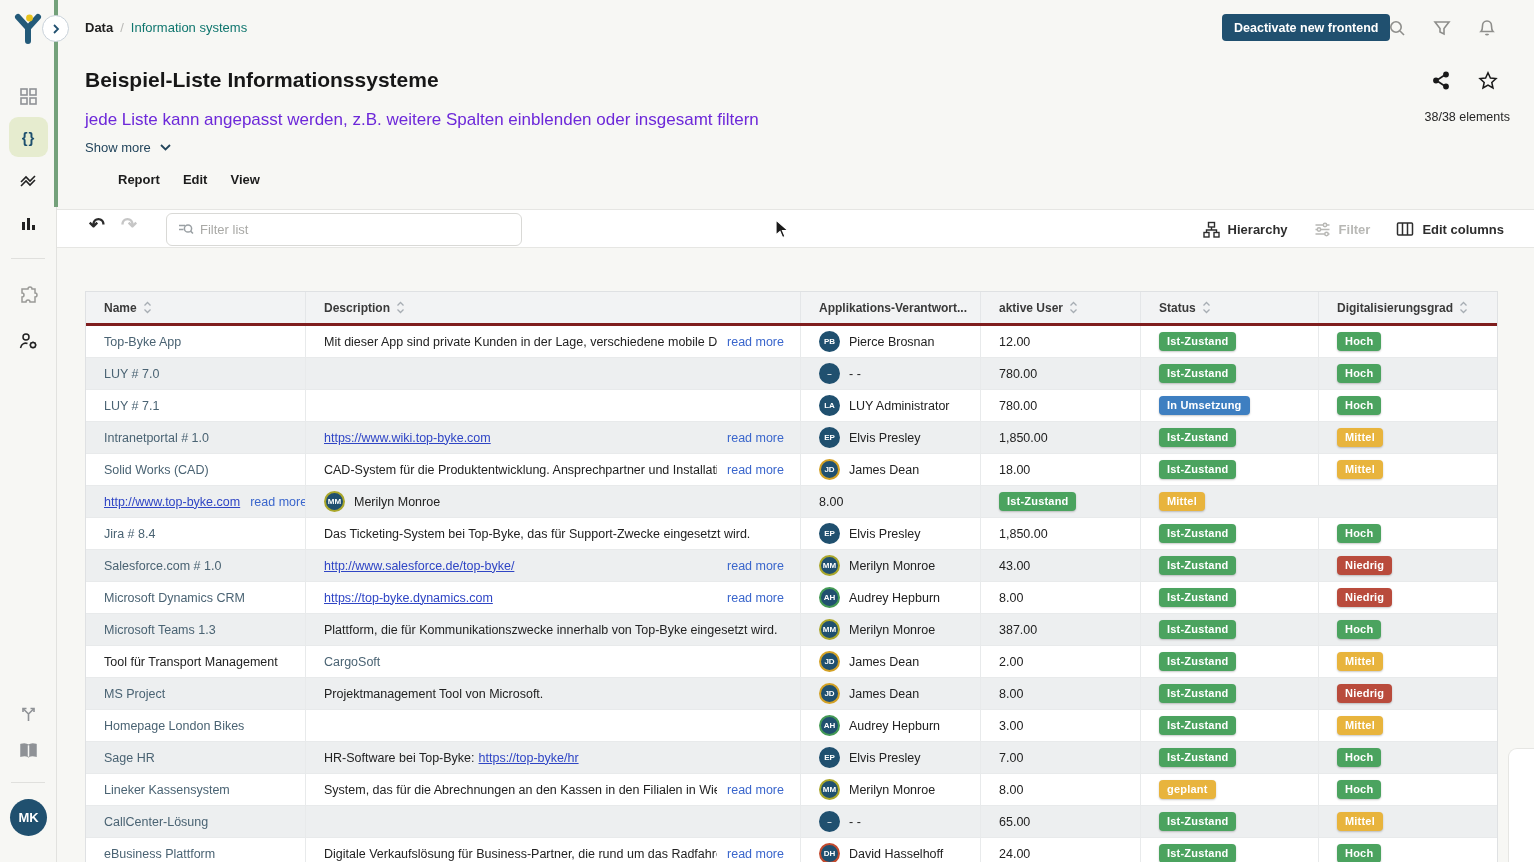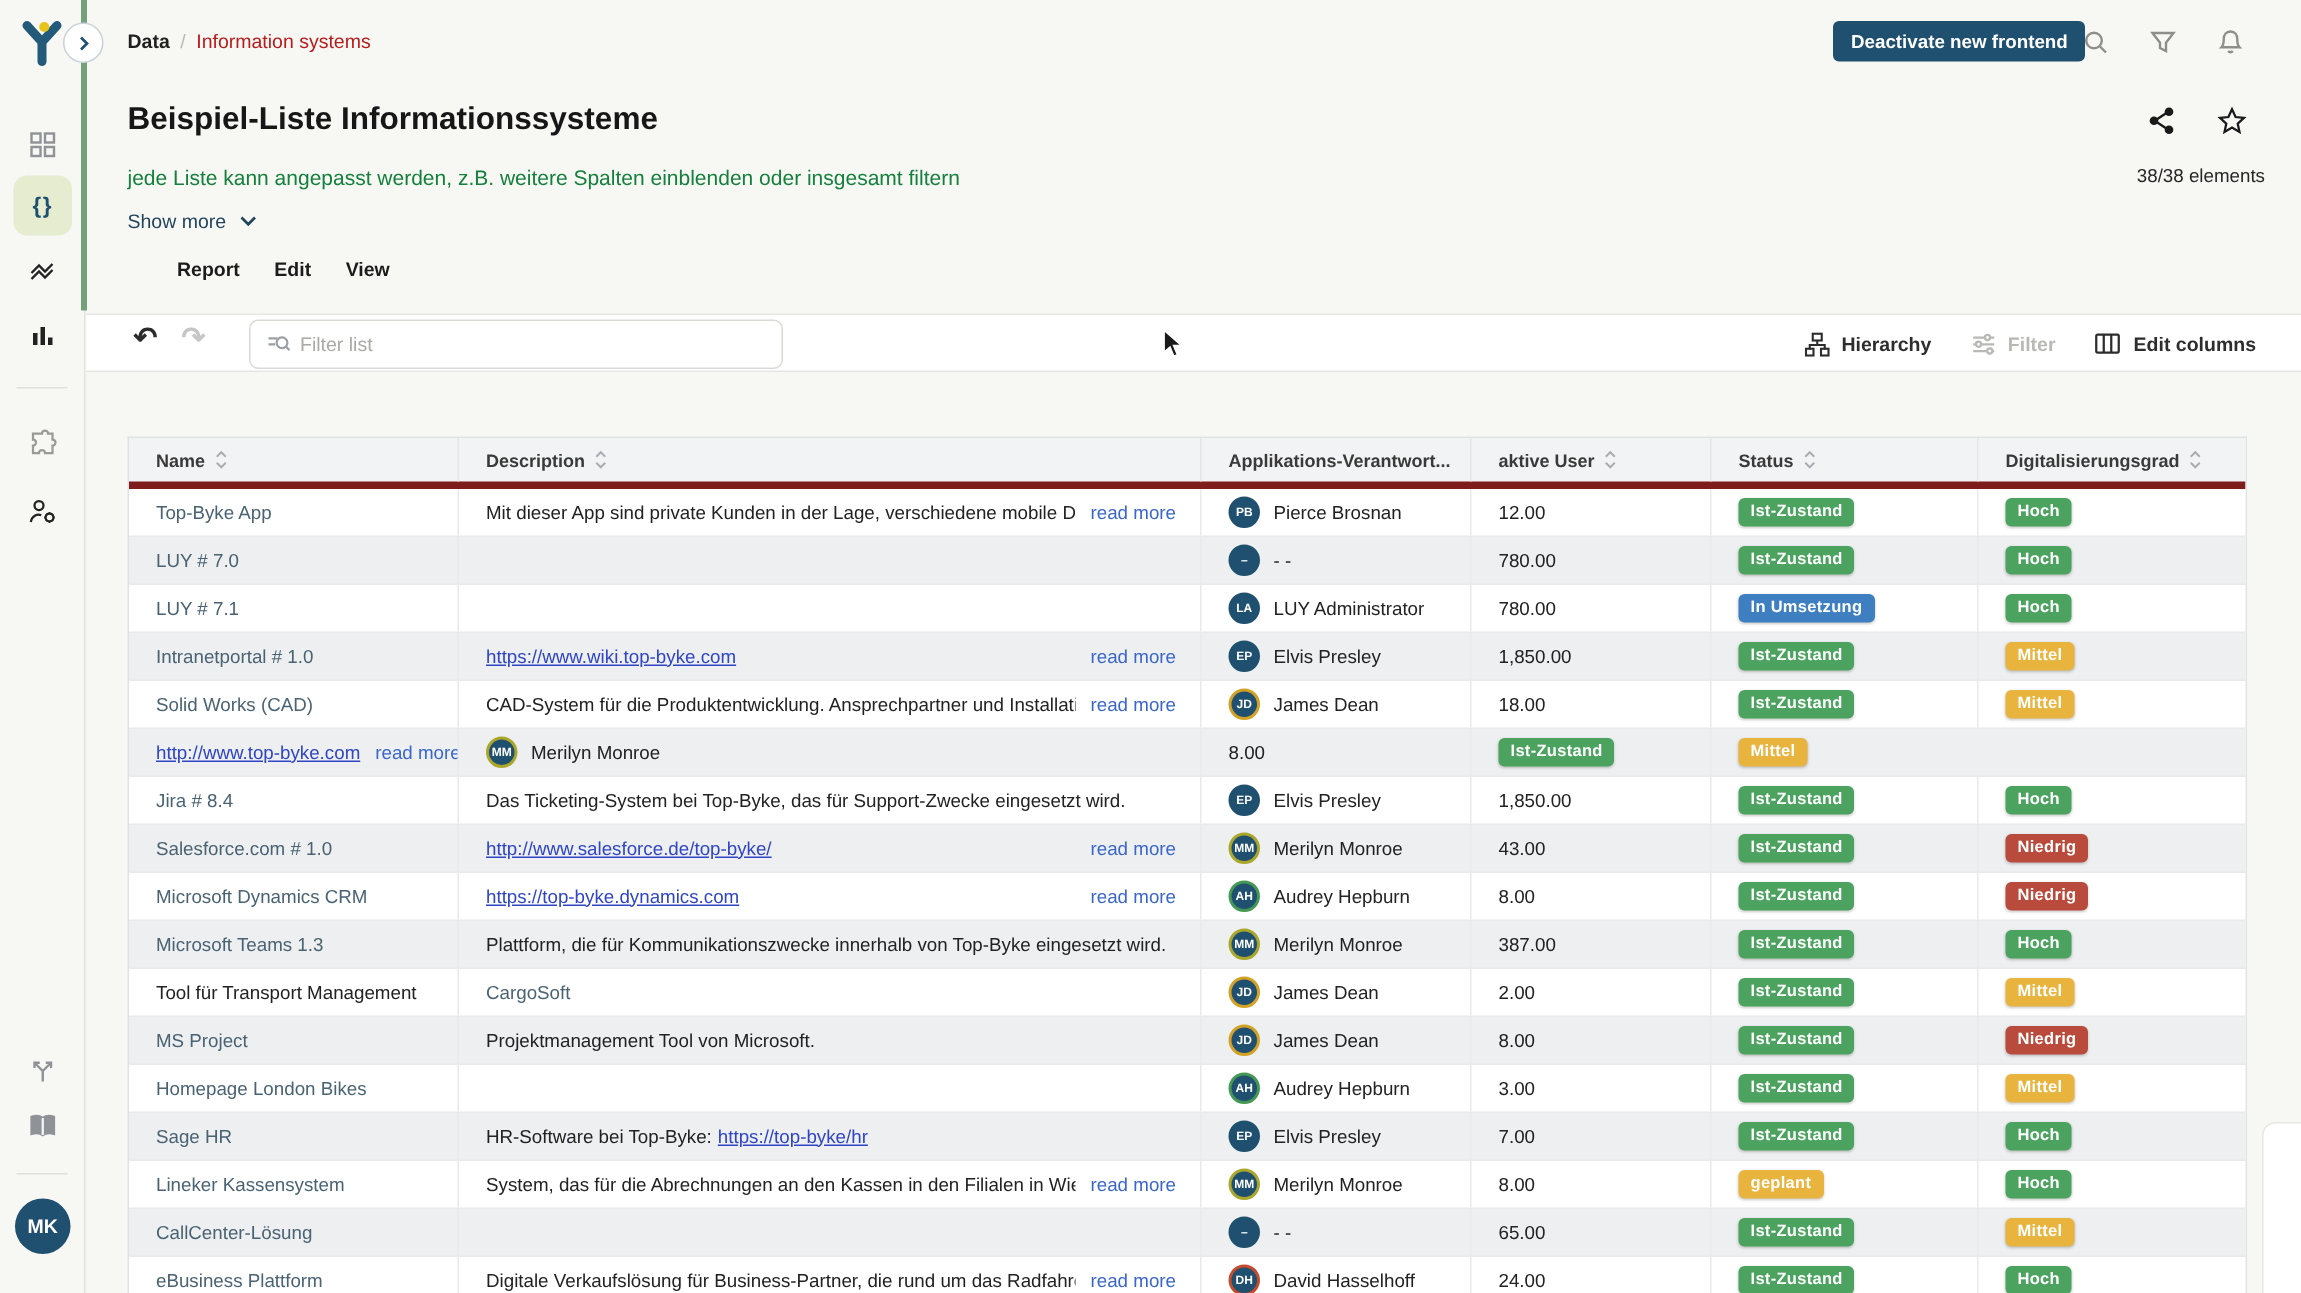--- a/index.html
+++ b/index.html
@@ -13,48 +13,48 @@
   .active-tile { position:absolute; left:9px; top:117px; width:39px; height:40px; background:#e6eccf; border-radius:9px; display:flex; align-items:center; justify-content:center; }
   .braces { font-size:15px; font-weight:bold; color:#1d4f6e; letter-spacing:1px; }
   .side-divider { position:absolute; left:11px; width:34px; height:1px; background:#e0e0dd; }
   .collapse-btn { position:absolute; left:42px; top:15px; width:27px; height:27px; border-radius:50%; background:#fff; border:1px solid #c9d2da; display:flex; align-items:center; justify-content:center; z-index:7; }
   .mk-avatar { position:absolute; left:10px; top:799px; width:37px; height:37px; border-radius:50%; background:var(--navy,#20506f); color:#fff; font-size:13px; font-weight:bold; display:flex; align-items:center; justify-content:center; }
 
   
   .breadcrumb { position:absolute; left:85px; top:20px; font-size:13px; display:flex; gap:7px; align-items:center; }
   .crumb-current { font-weight:bold; color:#1f1f1f; }
   .crumb-sep { color:#b9b9b6; }
-  .crumb-prev { color:#b91c1c; }
+  .crumb-prev { color:#0f766e; }
   .deactivate-btn { position:absolute; left:1222px; top:14px; height:27px; padding:0 12px; background:var(--navy,#20506f); color:#fff; font-weight:bold; font-size:12.5px; border:none; border-radius:4px; display:flex; align-items:center; cursor:pointer;text-align:right; }
   .topbar-icon { position:absolute; top:18px; width:20px; height:20px; }
 
   
   .page-title { position:absolute; left:85px; top:68px; font-size:21px; font-weight:bold; color:#171717; }
   .title-icon { position:absolute; top:71px; width:19px; height:19px; }
-  .subtitle { position:absolute; left:85px; top:110px; font-size:14px; color:#15803d; }
+  .subtitle { position:absolute; left:85px; top:110px; font-size:17px; color:#6d28d9; }
   .elements-count { position:absolute; right:24px; top:110px; font-size:12.5px; color:#262626; }
   .show-more { position:absolute; left:85px; top:140px; font-size:13px; font-weight:normal; color:#23455c; display:flex; align-items:center; gap:9px; cursor:pointer; }
   .menu-row { position:absolute; left:85px; top:172px; display:flex; gap:23px; font-size:13px; font-weight:bold; color:#1c1c1c;padding-left:33px; }
   .menu-item { cursor:pointer; }
 
   
   .toolbar { position:absolute; left:57px; top:209px; width:1477px; height:39px; background:#fff; border-top:1px solid #e6e6e3; border-bottom:1px solid #e6e6e3; }
   .undo { position:absolute; left:32px; top:3px; font-size:19px; font-weight:bold; color:#2b2b2b; }
   .redo { position:absolute; left:64px; top:3px; font-size:19px; font-weight:bold; color:#c6c6c6; }
   .filter-input-wrap { position:absolute; left:109px; top:3px; width:356px; height:33px; background:#fff; border:1px solid #d9d9d6; border-radius:6px; display:flex; align-items:center; padding:0 10px; gap:6px; }
   .filter-input-wrap input { border:none; outline:none; flex:1; font-size:13px; font-family:"Liberation Sans",sans-serif; color:#333; background:transparent; }
   .filter-input-wrap input::placeholder { color:#a9a9a6; }
   .toolbar-right { position:absolute; right:30px; top:0; height:38px; display:flex; align-items:center; gap:26px; }
   .tool-btn { display:flex; align-items:center; gap:8px; font-size:13px; font-weight:bold; color:#2d2d2d; cursor:pointer; }
   .tool-btn.disabled { color:#b8b8b5; }
 
   
   .table-wrap { position:absolute; left:85px; top:291px; width:1413px; height:571px; background:#fff; border:1px solid #dfe1e3; border-bottom:none; overflow:hidden; }
   .thead, .trow { display:grid; grid-template-columns:220px 495px 180px 160px 178px 178px; }
-  .thead { height:34px; background:#f2f3f4; border-bottom:5px solid #7f1d1d; }
+  .thead { height:34px; background:#f2f3f4; border-bottom:3px solid #7f1d1d; }
   .hcell { display:flex; align-items:center; gap:6px; padding:0 14px 0 18px; font-size:12px; font-weight:bold; color:#3a3a3a; border-right:1px solid #e4e6e8; overflow:hidden; white-space:nowrap; }
   .hcell:last-child { border-right:none; }
   .trow { height:32px; border-bottom:1px solid #e8eaeb; background:#fff; }
   .trow.shade { background:#edeff0; }
   .cell { display:flex; align-items:center; padding:0 16px 0 18px; font-size:12.5px; color:#222; border-right:1px solid #e8eaeb; overflow:hidden; white-space:nowrap; }
   .cell:last-child { border-right:none; }
   .name-cell { color:#4a6373; }
   .desc-text { overflow:hidden; }
   .desc-link { color:#2f45c5; text-decoration:underline; cursor:pointer; }
   .desc-text + .desc-link { margin-left:4px; }

